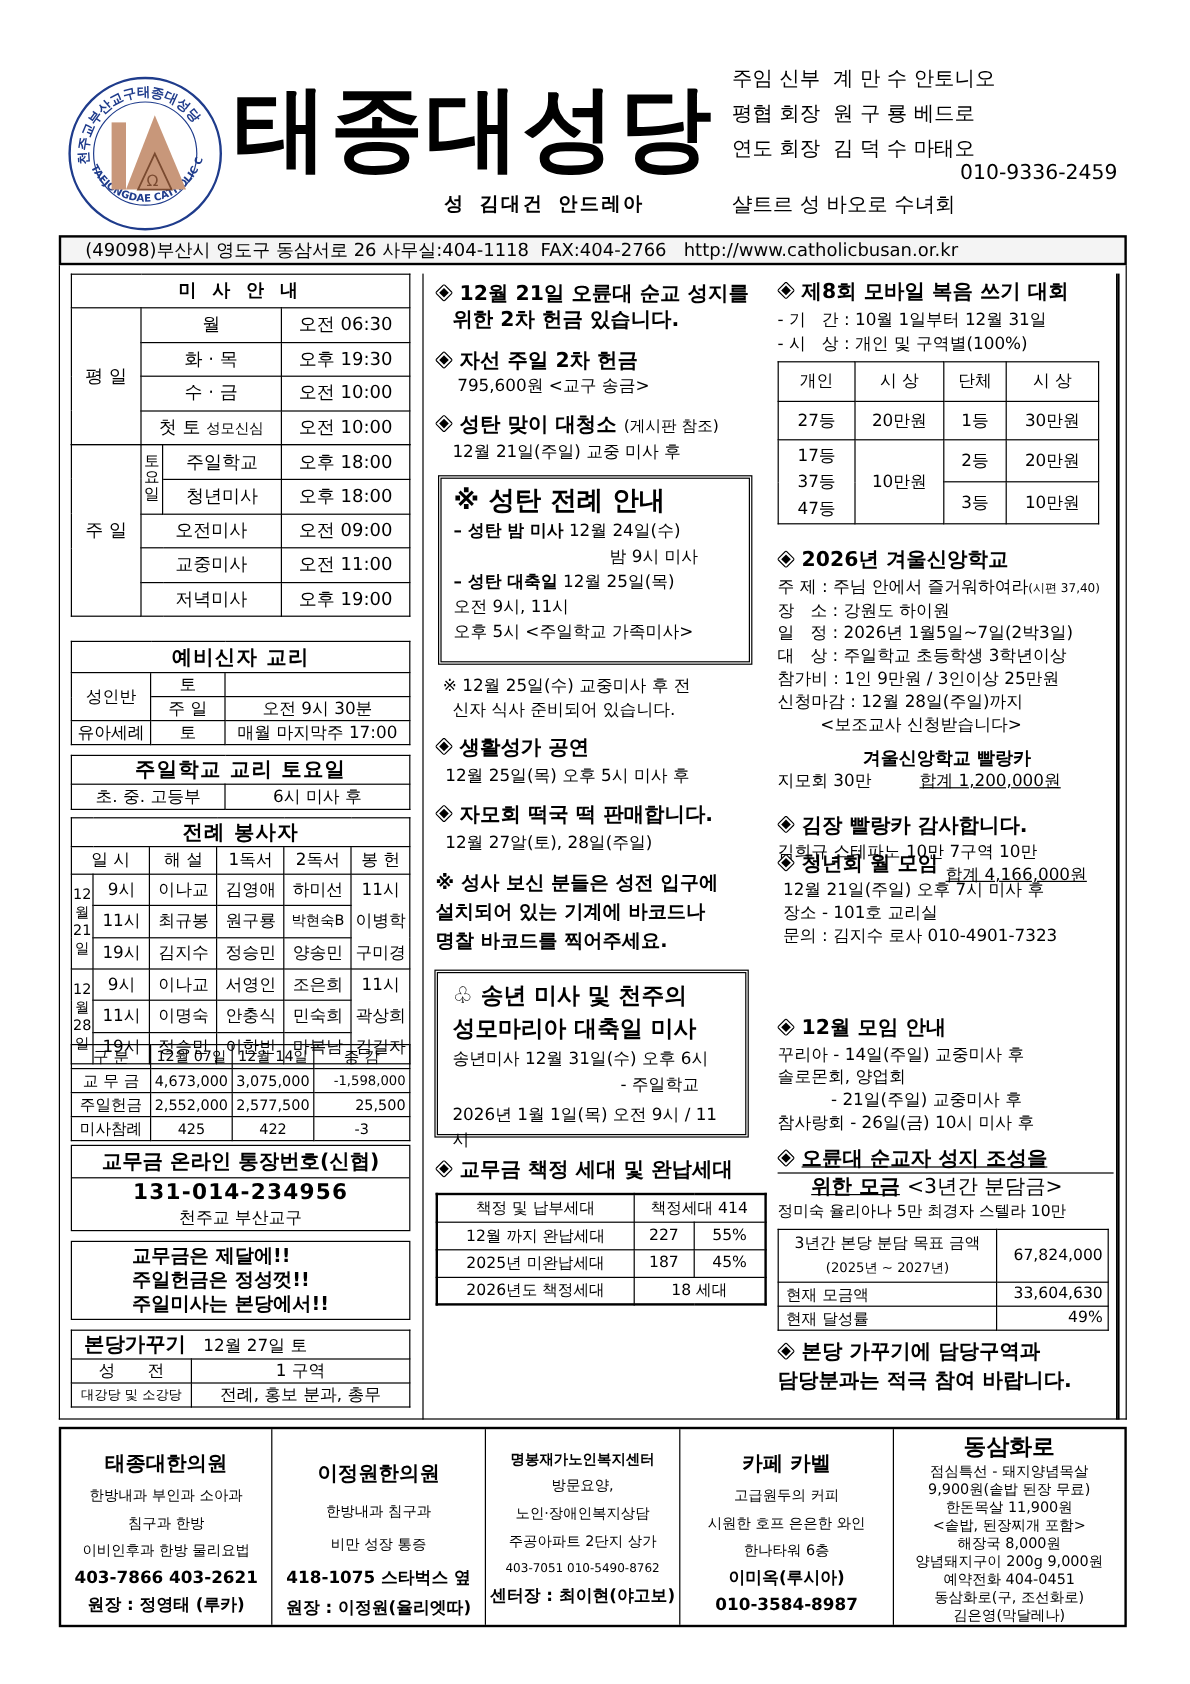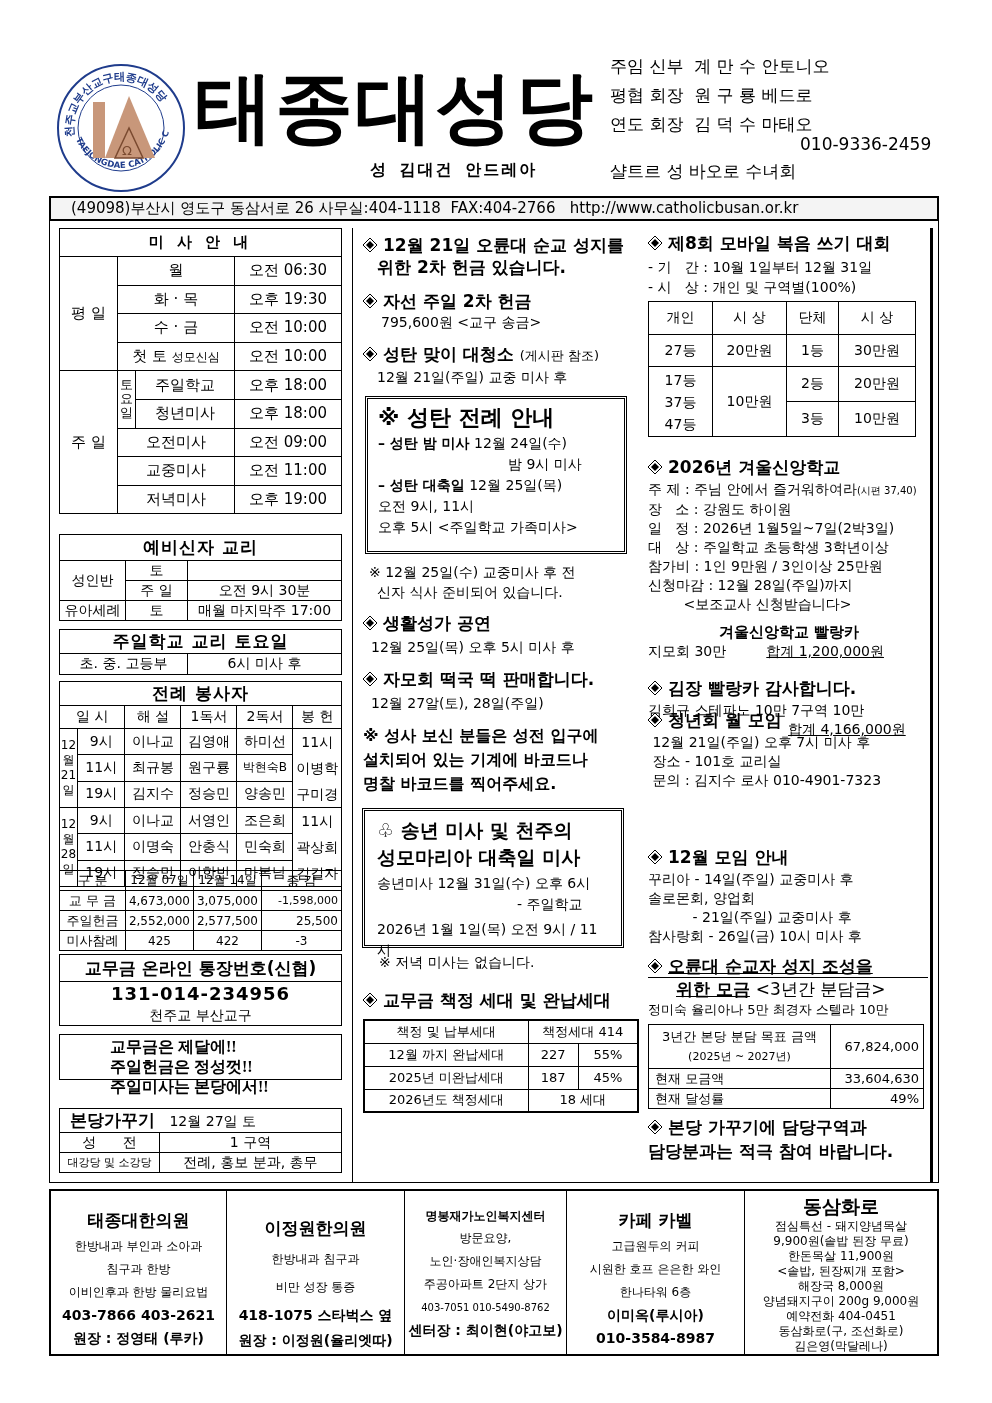--- a/index.html
+++ b/index.html
@@ -275,21 +275,21 @@
   </tbody>
     </table>
 </div>
 
 <div class="abs lc box" style="top:954px;height:72px;text-align:center;">
   <div style="font-size:17px;font-weight:bold;line-height:26px;border-bottom:1px solid #000;">교무금 온라인 통장번호(신협)</div>
   <div style="font-size:18px;font-weight:bold;line-height:24px;letter-spacing:1px;">131-014-234956</div>
   <div style="font-size:14px;line-height:18px;">천주교 부산교구</div>
 </div>
 
-<div class="abs lc box" style="top:1034px;height:46px;padding-left:50px;font-size:16px;font-weight:bold;line-height:20px;padding-top:2px;font-family:Liberation Serif, serif;">
+<div class="abs lc box" style="top:1034px;height:66px;padding-left:50px;font-size:16px;font-weight:bold;line-height:20px;padding-top:2px;">
   <div>교무금은 제달에!!</div>
   <div>주일헌금은 정성껏!!</div>
   <div>주일미사는 본당에서!!</div>
 </div>
 
 <div class="abs lc" style="top:1108px;">
   <table style="font-size:14px;">
     <tbody>
         <tr>
           <td colspan="2" style="height:24px;text-align:left;padding-left:10px;"><span style="font-size:17px;font-weight:bold;">본당가꾸기</span> <span style="margin-left:10px;">12월 27일 토</span></td>
@@ -359,21 +359,20 @@
     <div>설치되어 있는 기계에 바코드나</div>
     <div>명찰 바코드를 찍어주세요.</div>
   </div>
   <div class="dbl" style="margin:12px 0 0 9px;width:262px;height:140px;padding:6px 12px;">
     <div style="font-size:19px;font-weight:bold;line-height:27px;">♧ 송년 미사 및 천주의</div>
     <div style="font-size:19px;font-weight:bold;line-height:27px;">성모마리아 대축일 미사</div>
     <div class="mt" style="padding-top:2px;">송년미사 12월 31일(수) 오후 6시</div>
     <div class="mt" style="padding-left:140px;">- 주일학교</div>
     <div class="mt" style="padding-top:4px;">2026년 1월 1일(목) 오전 9시 / 11시</div>
   </div>
-  <div class="mt" style="padding:4px 0 0 26px;">※ 저녁 미사는 없습니다.</div>
   <div style="padding:16px 0 0 10px;">
     <div class="mh"><span class="dia"><svg width="14" height="14">
             <polygon points="7,0 14,7 7,14 0,7" fill="#fff" stroke="#000"></polygon>
             <polygon points="7,3 11,7 7,11 3,7" fill="#000"></polygon>
           </svg></span><span>교무금 책정 세대 및 완납세대</span></div>
     <table style="margin-top:8px;width:276px;border:2px solid #000;font-size:13px;">
       <tbody>
           <tr>
             <td style="height:23px;width:164px;">책정 및 납부세대</td>
             <td colspan="2">책정세대 414</td>

